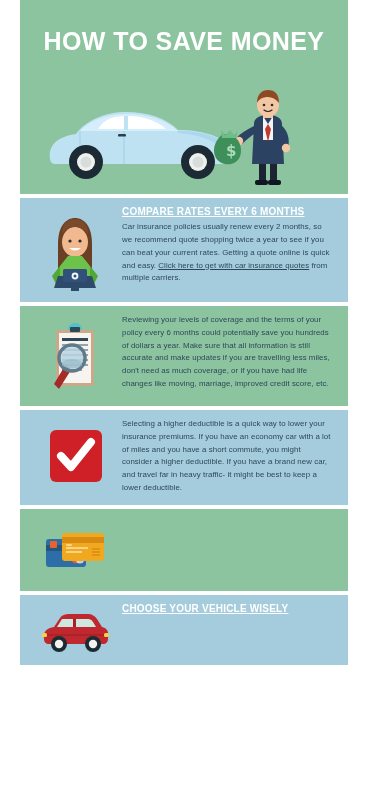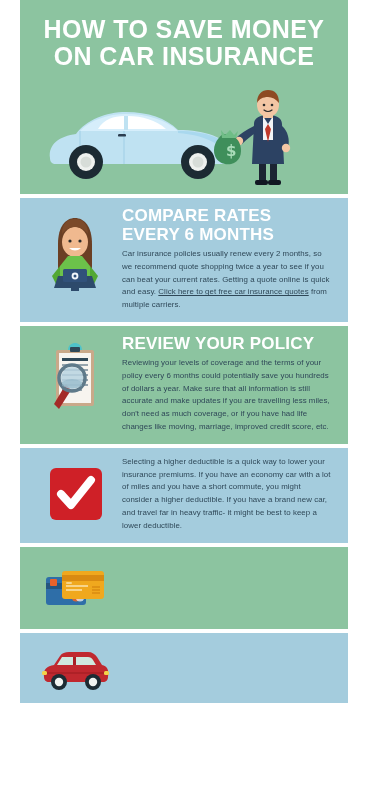--- a/index.html
+++ b/index.html
@@ -7,54 +7,53 @@
     width:368px;height:806px;background:#ffffff;overflow:hidden;
     font-family:"Liberation Sans", sans-serif;
     -webkit-font-smoothing:antialiased;
   }
   .page{position:relative;width:368px;height:806px;background:#fff;}
   .sheet{position:absolute;left:20px;top:0;width:328px;}
 
   
   .header{background:#8cc4a0;padding:14px 0 0 0;position:relative;height:194px;box-sizing:border-box;}
   .header h1{
-    margin:0;color:#ffffff;text-align:center;
+    margin:12px;color:#ffffff;text-align:center;
     font-size:25px;line-height:1.06;font-weight:bold;letter-spacing:0.4px;
     padding:2px 8px 0 8px;
   }
   .header h1 .l2{display:block;}
   .hero{position:absolute;left:0;top:86px;width:328px;height:102px;}
 
   
   .sec{display:flex;align-items:flex-start;box-sizing:border-box;padding:8px 12px 10px 8px;}
   .sec.green{background:#8cc4a0;}
   .sec.blue{background:#a4ccdd;}
   .iconwrap{width:94px;flex:0 0 94px;display:flex;align-items:center;justify-content:center;padding-top:8px;}
   .txt{flex:1 1 auto;padding-right:4px;}
   .txt h2{
     margin:0 0 4px 0;color:#ffffff;font-weight:bold;
-    font-size:17px;line-height:1.12;letter-spacing:0.2px;text-transform:uppercase;
+    font-size:10px;line-height:1.12;letter-spacing:0.2px;text-transform:uppercase;text-decoration:underline;
   }
   .txt p{
     margin:0;color:#2f4858;font-size:7.9px;line-height:1.62;letter-spacing:0.05px;
   }
   .txt p a{color:#2f4858;text-decoration:underline;}
   .gap{height:4px;background:#ffffff;}
   svg{display:block;}
 </style>
 </head>
 <body>
 
 <div class="page">
   <div class="sheet">
 
     <div class="header">
       <h1>
         <span>HOW TO SAVE MONEY</span>
-        <span class="l2">ON CAR INSURANCE</span>
       </h1>
 
       <div class="hero">
         <svg width="328" height="102" viewBox="0 0 328 102">
 
           <g>
             <path d="M30 72 C28 58 40 50 56 48 C66 34 86 26 106 26 C128 26 146 32 158 44 C186 44 206 52 212 64 C216 70 214 76 208 78 L36 78 C32 78 30 76 30 72 Z" fill="#bfe2f2"></path>
             <path d="M106 28 C128 28 146 34 158 45 L60 45 C70 34 88 28 106 28 Z" fill="#d6eefb"></path>
 
             <path d="M78 43 C84 33 94 30 104 30 L104 43 Z" fill="#ffffff"></path>
@@ -122,21 +121,21 @@
           <path d="M46 52 L54 62 L50 70 L46 70 Z" fill="#52a834"></path>
           <path d="M14 62 L48 62 L52 74 L10 74 Z" fill="#2d4a6b"></path>
           <rect x="19" y="55" width="24" height="13" rx="1.5" fill="#31517a"></rect>
           <circle cx="31" cy="62" r="3.4" fill="#f2f6fa"></circle>
           <circle cx="31" cy="62" r="1.5" fill="#31517a"></circle>
           <rect x="27" y="73" width="8" height="4" fill="#2d4a6b"></rect>
         </svg>
       </div>
       <div class="txt">
         <h2>COMPARE RATES EVERY 6 MONTHS</h2>
-        <p><span>Car insurance policies usually renew every 2 months, so we recommend quote shopping twice a year to see if you can beat your current rates. Getting a quote online is quick and easy. </span><a href="#">Click here to get free car insurance quotes</a><span> from multiple carriers.</span></p>
+        <p><span>Car insurance policies usually renew every 2 months, so we recommend quote shopping twice a year to see if you can beat your current rates. Getting a quote online is quick and easy. </span><a href="#">Click here to get with car insurance quotes</a><span> from multiple carriers.</span></p>
       </div>
     </div>
 
     <div class="gap"></div>
     <div class="sec green">
       <div class="iconwrap">
         <svg width="62" height="74" viewBox="0 0 62 74">
           <rect x="12" y="8" width="38" height="56" rx="2" fill="#c9a98a"></rect>
           <rect x="15" y="11" width="32" height="50" fill="#f7f4ef"></rect>
           <path d="M24 8 C24 3 28 1 31 1 C34 1 38 3 38 8 Z" fill="#4fc3c9"></path>
@@ -148,21 +147,20 @@
           <rect x="18" y="37" width="26" height="2" fill="#96a4ad"></rect>
           <rect x="18" y="42" width="26" height="2" fill="#96a4ad"></rect>
           <rect x="18" y="47" width="20" height="2" fill="#96a4ad"></rect>
           <path d="M22 42 L10 62 L15 67 L27 48 Z" fill="#a42b28"></path>
           <circle cx="28" cy="36" r="13" fill="none" stroke="#5f7a8a" stroke-width="3.5"></circle>
           <circle cx="28" cy="36" r="11" fill="#b8d4e0" opacity="0.85"></circle>
           <path d="M18 40 Q28 34 38 40 L38 44 Q28 49 18 44 Z" fill="#8fb6c6" opacity="0.6"></path>
         </svg>
       </div>
       <div class="txt">
-        <h2>REVIEW YOUR POLICY</h2>
         <p>Reviewing your levels of coverage and the terms of your policy every 6 months could potentially save you hundreds of dollars a year. Make sure that all information is still accurate and make updates if you are travelling less miles, don't need as much coverage, or if you have had life changes like moving, marriage, improved credit score, etc.</p>
       </div>
     </div>
 
     <div class="gap"></div>
     <div class="sec blue">
       <div class="iconwrap">
         <svg width="62" height="64" viewBox="0 0 62 64">
           <rect x="6" y="4" width="52" height="52" rx="6" fill="#cf2027"></rect>
           <path d="M17 30 L27 41 L47 16" stroke="#ffffff" stroke-width="8" fill="none" stroke-linecap="round" stroke-linejoin="round"></path>
@@ -205,19 +203,20 @@
           <path d="M6 24 L70 24" stroke="#a81f26" stroke-width="1.4"></path>
           <rect x="4" y="22" width="5" height="4" rx="1.5" fill="#f3d24a"></rect>
           <rect x="66" y="22" width="5" height="4" rx="1.5" fill="#f3d24a"></rect>
           <circle cx="21" cy="33" r="8" fill="#1c2b33"></circle>
           <circle cx="21" cy="33" r="4.2" fill="#f0f3f0"></circle>
           <circle cx="55" cy="33" r="8" fill="#1c2b33"></circle>
           <circle cx="55" cy="33" r="4.2" fill="#f0f3f0"></circle>
         </svg>
       </div>
       <div class="txt">
+        <h2>CHOOSE YOUR VEHICLE WISELY</h2>
       </div>
     </div>
 
     <div class="gap"></div>
 
   </div>
 </div>
 
 </body></html>

